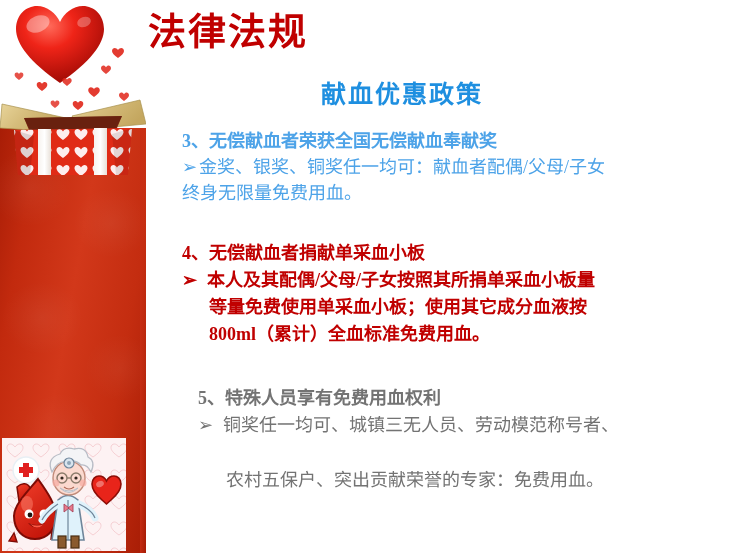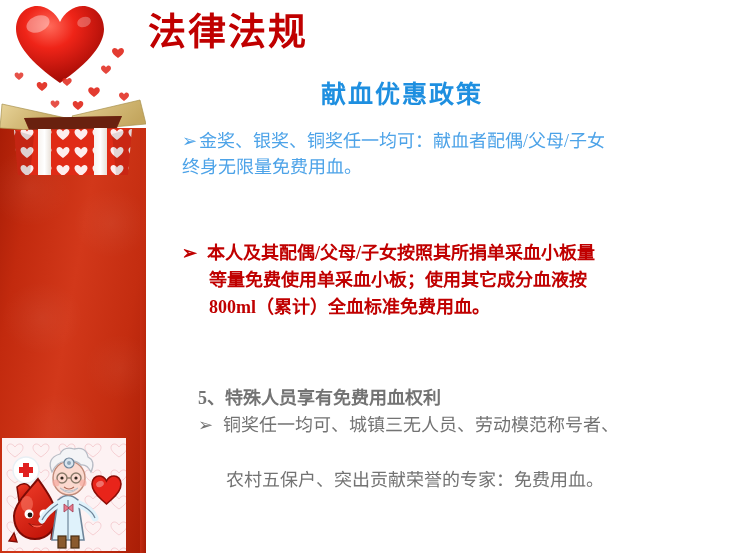--- a/index.html
+++ b/index.html
@@ -292,29 +292,35 @@
         <ellipse cx="98" cy="46" rx="4" ry="3" fill="#ffffff" opacity="0.35" transform="rotate(-25 98 46)"></ellipse>
       </g>
     </svg>
   </div>
 
   <div class="main-title">法律法规</div>
 
   <div class="sub-title">献血优惠政策</div>
 
   <div class="block" id="block-3">
+    <div class="heading">
+      <span>3、</span><span>无偿献血者荣获全国无偿献血奉献奖</span>
+    </div>
     <div class="body-line">
       <span class="arrow-glyph">➢</span><span>金奖、银奖、铜奖任一均可：献血者配偶/父母/子女</span>
     </div>
     <div class="body-line">
       <span>终身无限量免费用血。</span>
     </div>
   </div>
 
   <div class="block" id="block-4">
+    <div class="heading">
+      <span>4、</span><span>无偿献血者捐献单采血小板</span>
+    </div>
     <div class="body-line indent-1">
       <span class="arrow-glyph spaced">➢</span><span>本人及其配偶/父母/子女按照其所捐单采血小板量</span>
     </div>
     <div class="body-line indent-2">
       <span>等量免费使用单采血小板；使用其它成分血液按</span>
     </div>
     <div class="body-line indent-2">
       <span>800ml（累计）全血标准免费用血。</span>
     </div>
   </div>

